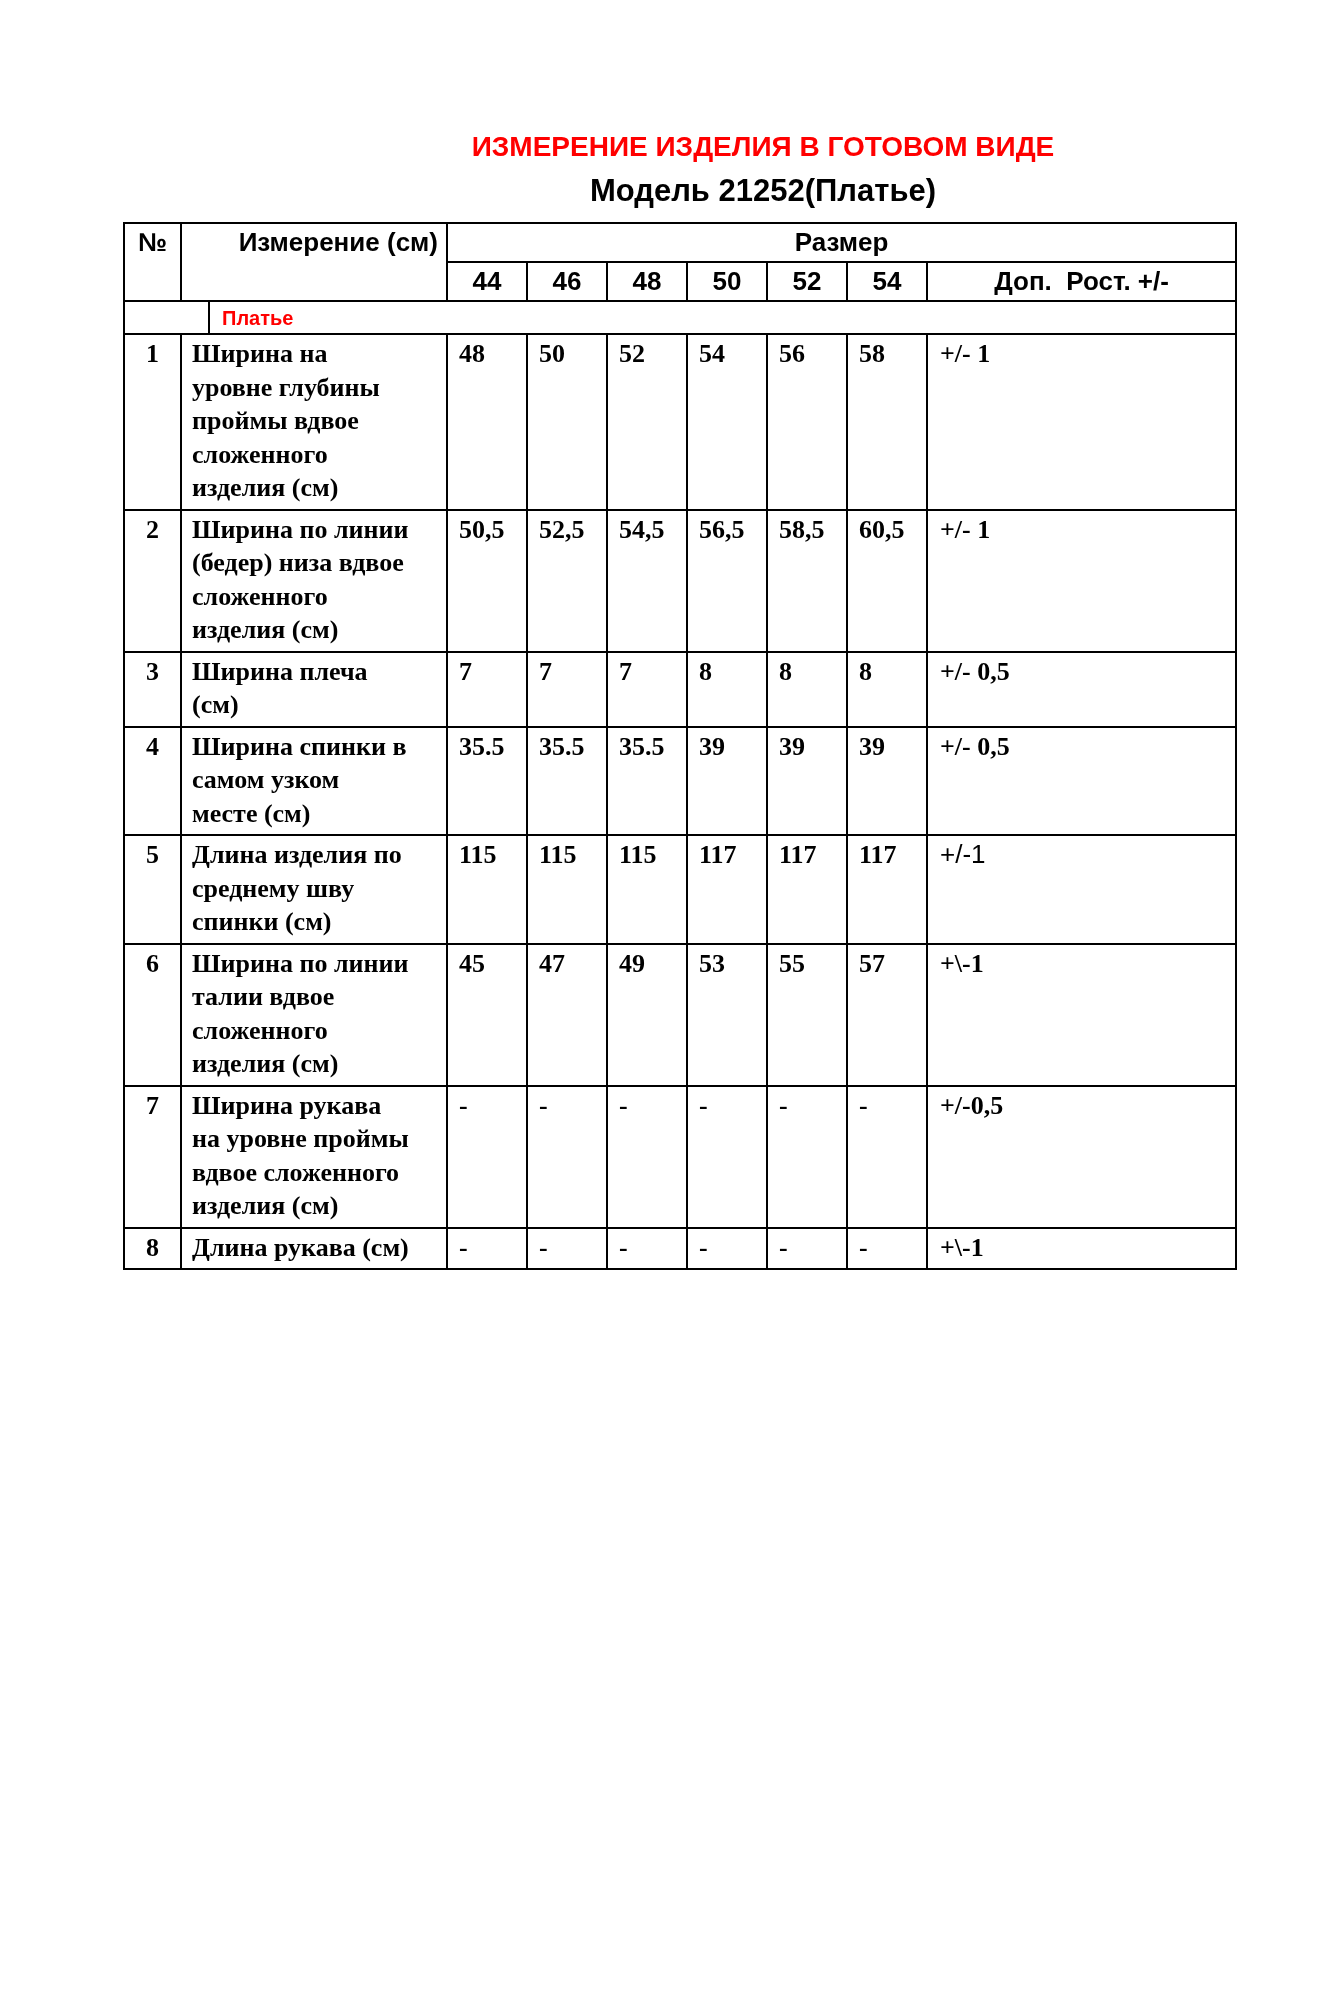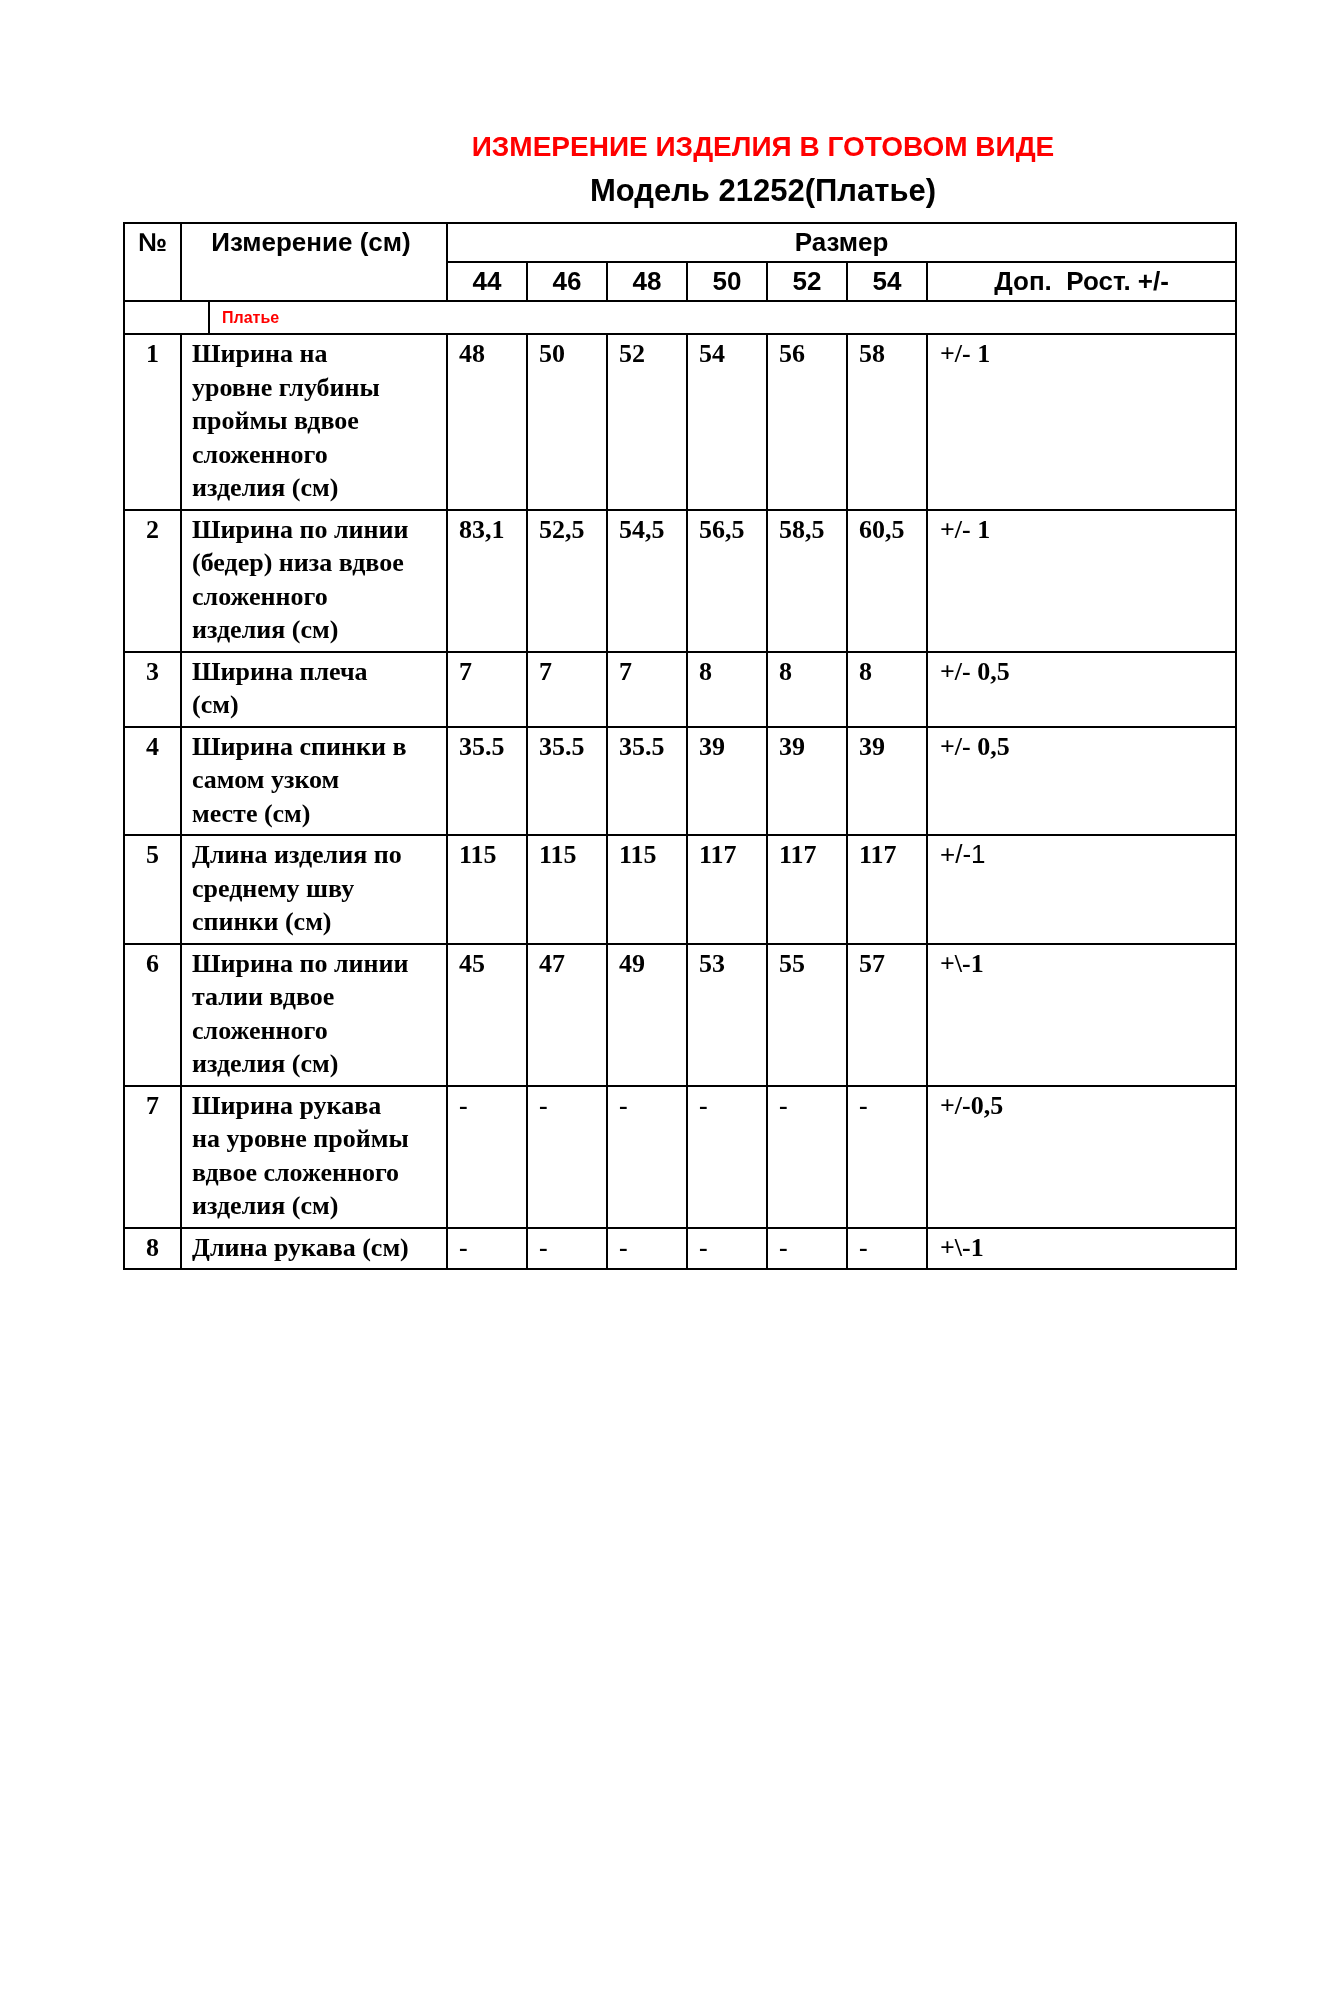--- a/index.html
+++ b/index.html
@@ -47,29 +47,29 @@
   }
   
   th.h {
     font-family: "Liberation Sans", sans-serif;
     font-size: 26px; font-weight: bold;
     line-height: 33px;
     padding: 2px 8px;
     text-align: center;
   }
   th.h-num { text-align: center; }
-  th.h-meas { text-align: center; padding-left: 2px; }
+  th.h-meas { text-align: right; padding-left: 2px; }
   tr.hdr1 { height: 39px; }
   tr.hdr2 { height: 39px; }
   
   tr.group { height: 33px; }
   td.group-spacer { border-right: 2px solid #000000; }
   td.group-label {
     font-family: "Liberation Sans", sans-serif;
-    font-size: 16px; font-weight: bold;
+    font-size: 20px; font-weight: bold;
     color: #FF0000;
     padding: 1px 16px 0 12px;
     line-height: 30px;
   }
   
   td.c {
     font-family: "Liberation Serif", serif;
     font-size: 26px; font-weight: bold;
     line-height: 33.5px;
     padding: 2px 10px 4px 10px;
@@ -143,21 +143,21 @@
       <td class="c c-val">58</td>
       <td class="c c-tol">+/- 1</td>
     </tr>
 
     <tr>
       <td class="c c-num">2</td>
       <td class="c c-name" colspan="2">Ширина по линии
 (бедер) низа вдвое
 сложенного
 изделия (см)</td>
-      <td class="c c-val">83,1</td>
+      <td class="c c-val">50,5</td>
       <td class="c c-val">52,5</td>
       <td class="c c-val">54,5</td>
       <td class="c c-val">56,5</td>
       <td class="c c-val">58,5</td>
       <td class="c c-val">60,5</td>
       <td class="c c-tol">+/- 1</td>
     </tr>
 
     <tr>
       <td class="c c-num">3</td>

